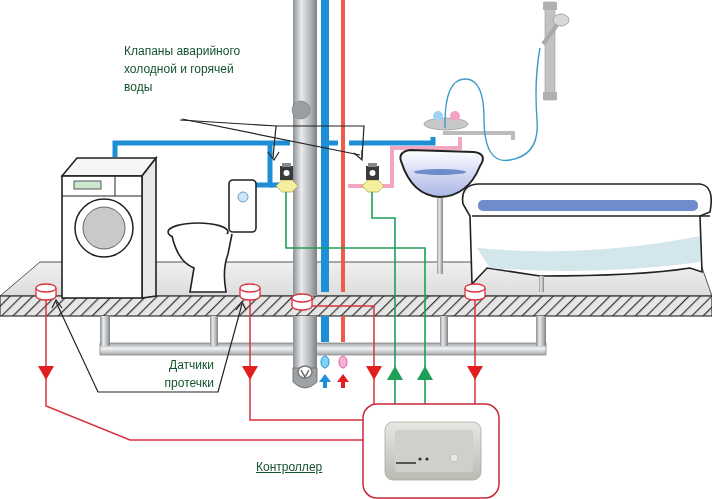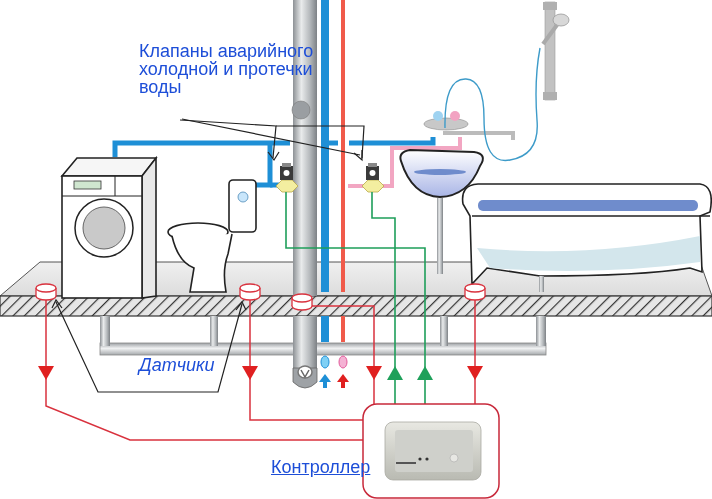--- a/index.html
+++ b/index.html
@@ -1,20 +1,20 @@
 <!DOCTYPE html>
 <html><head>
   <meta charset="utf-8">
   <style>
     html, body { margin: 0; padding: 0; background: #ffffff; }
     body { width: 712px; height: 499px; position: relative; overflow: hidden; font-family: "Liberation Sans", sans-serif; }
     svg { position: absolute; left: 0; top: 0; }
-    .lbl { position: absolute; font-family: "Liberation Sans", sans-serif; color: #1d4ed8; font-size: 18px; line-height: 18px; margin-left: 15px; }
+    .lbl { position: absolute; font-family: "Liberation Sans", sans-serif; color: #14532d; font-size: 12px; line-height: 18px; }
     #valves-label { left: 124px; top: 42px; width: 190px; }
-    #sensors-label { left: 124px; top: 356px; width: 90px; text-align: left; font-style: italic; }
+    #sensors-label { left: 124px; top: 356px; width: 90px; text-align: right; }
     #controller-label { left: 256px; top: 458px; text-decoration: underline; }
   </style>
 </head>
 <body>
 
 <svg width="712" height="499" viewBox="0 0 712 499">
   <defs>
     <pattern id="hatch" patternUnits="userSpaceOnUse" width="8" height="8" patternTransform="rotate(45)">
       <rect width="8" height="8" fill="#e6e6e6"></rect>
       <line x1="0" y1="0" x2="0" y2="8" stroke="#333" stroke-width="2.4"></line>
@@ -219,21 +219,22 @@
     <rect x="395" y="430" width="78" height="42" rx="3" fill="#cfd0cb"></rect>
     <circle cx="420" cy="459" r="1.6" fill="#333"></circle>
     <circle cx="427" cy="459" r="1.6" fill="#333"></circle>
     <circle cx="454" cy="458" r="4" fill="#e7e7e3" stroke="#aaa" stroke-width="0.6"></circle>
     <rect x="396" y="462" width="20" height="2" fill="#555"></rect>
   </g>
 </svg>
 
 <div id="valves-label" class="lbl">
   <div>Клапаны аварийного</div>
-  <div>холодной и протечки</div>
+  <div>холодной и горячей</div>
   <div>воды</div>
 </div>
 
 <div id="sensors-label" class="lbl">
   <div>Датчики</div>
+  <div>протечки</div>
 </div>
 
 <div id="controller-label" class="lbl">Контроллер</div>
 
 </body></html>

